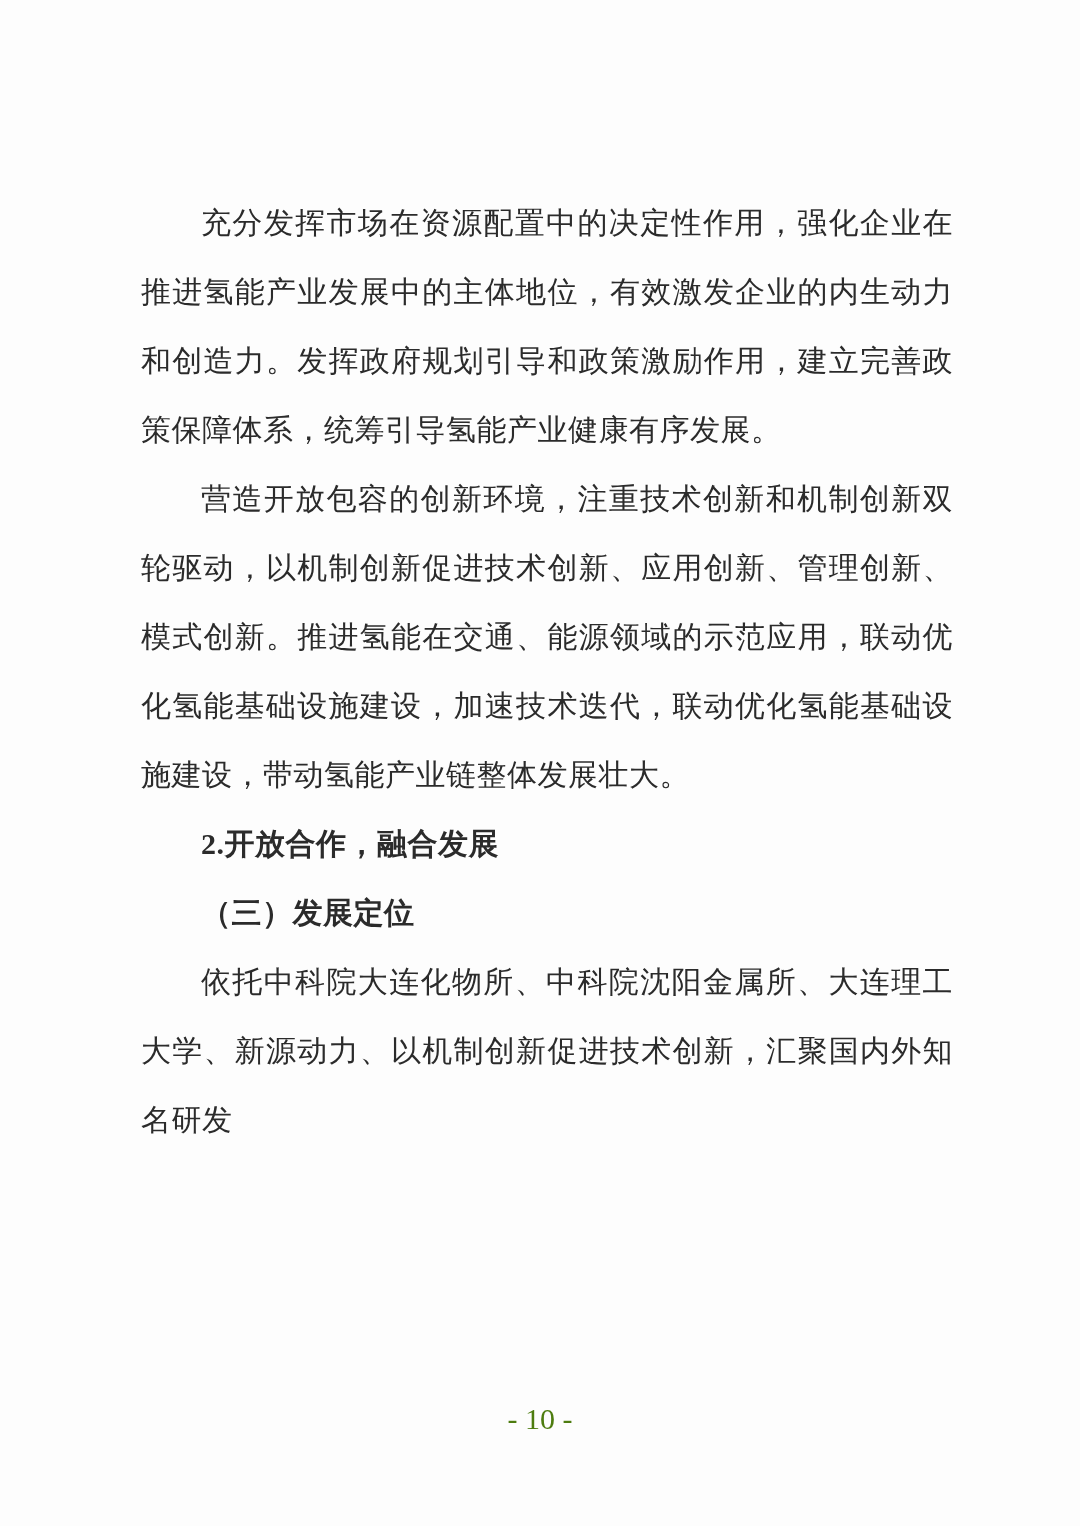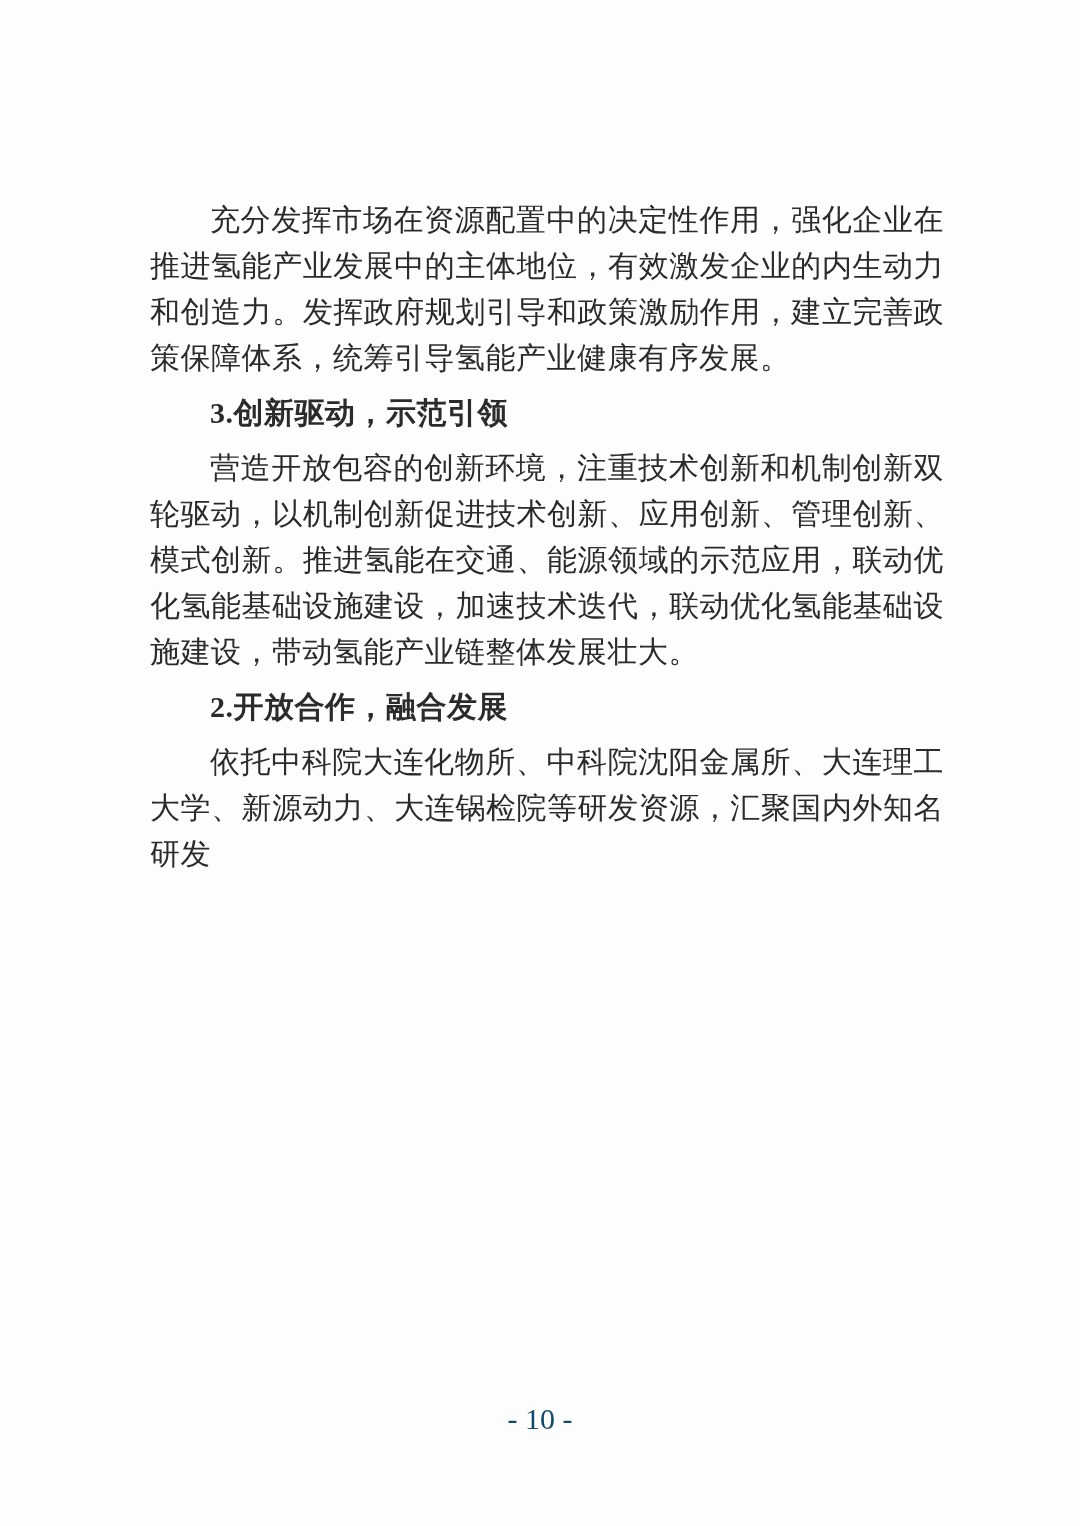--- a/index.html
+++ b/index.html
@@ -18,53 +18,53 @@
     color: #2b2b2b;
   }
   .doc-body {
     position: absolute;
     left: 141px;
     top: 188px;
     width: 812px;
   }
   .doc-body p.paragraph,
   .doc-body h3.heading {
-    margin: 9px;
+    margin: 0;
     padding: 0;
     font-size: 30px;
-    line-height: 46px;
+    line-height: 69px;
     text-indent: 2em;
     letter-spacing: 0.5px;
   }
   .doc-body p.paragraph {
     font-weight: normal;
     text-align: justify;
     text-align-last: left;
   }
   .doc-body h3.heading {
     font-weight: bold;
     text-align: left;
   }
   .page-footer {
     position: absolute;
     left: 0;
     top: 1396px;
     width: 100%;
     text-align: center;
     font-size: 30px;
     line-height: 46px;
-    color: #0c4a6e;
+    color: #4d7c0f;
   }
 </style>
 </head>
 <body>
 
 <div class="page">
   <div class="doc-body">
 
   <p class="paragraph">充分发挥市场在资源配置中的决定性作用，强化企业在推进氢能产业发展中的主体地位，有效激发企业的内生动力和创造力。发挥政府规划引导和政策激励作用，建立完善政策保障体系，统筹引导氢能产业健康有序发展。</p>
-      <h3 class="heading">3.创新驱动，示范引领</h3>
       <p class="paragraph">营造开放包容的创新环境，注重技术创新和机制创新双轮驱动，以机制创新促进技术创新、应用创新、管理创新、模式创新。推进氢能在交通、能源领域的示范应用，联动优化氢能基础设施建设，加速技术迭代，联动优化氢能基础设施建设，带动氢能产业链整体发展壮大。</p>
       <h3 class="heading">2.开放合作，融合发展</h3>
-      <p class="paragraph">依托中科院大连化物所、中科院沈阳金属所、大连理工大学、新源动力、大连锅检院等研发资源，汇聚国内外知名研发</p>
+      <h3 class="heading">（三）发展定位</h3>
+      <p class="paragraph">依托中科院大连化物所、中科院沈阳金属所、大连理工大学、新源动力、以机制创新促进技术创新，汇聚国内外知名研发</p>
     </div>
   <div class="page-footer">- 10 -</div>
 </div>
 
 </body></html>

